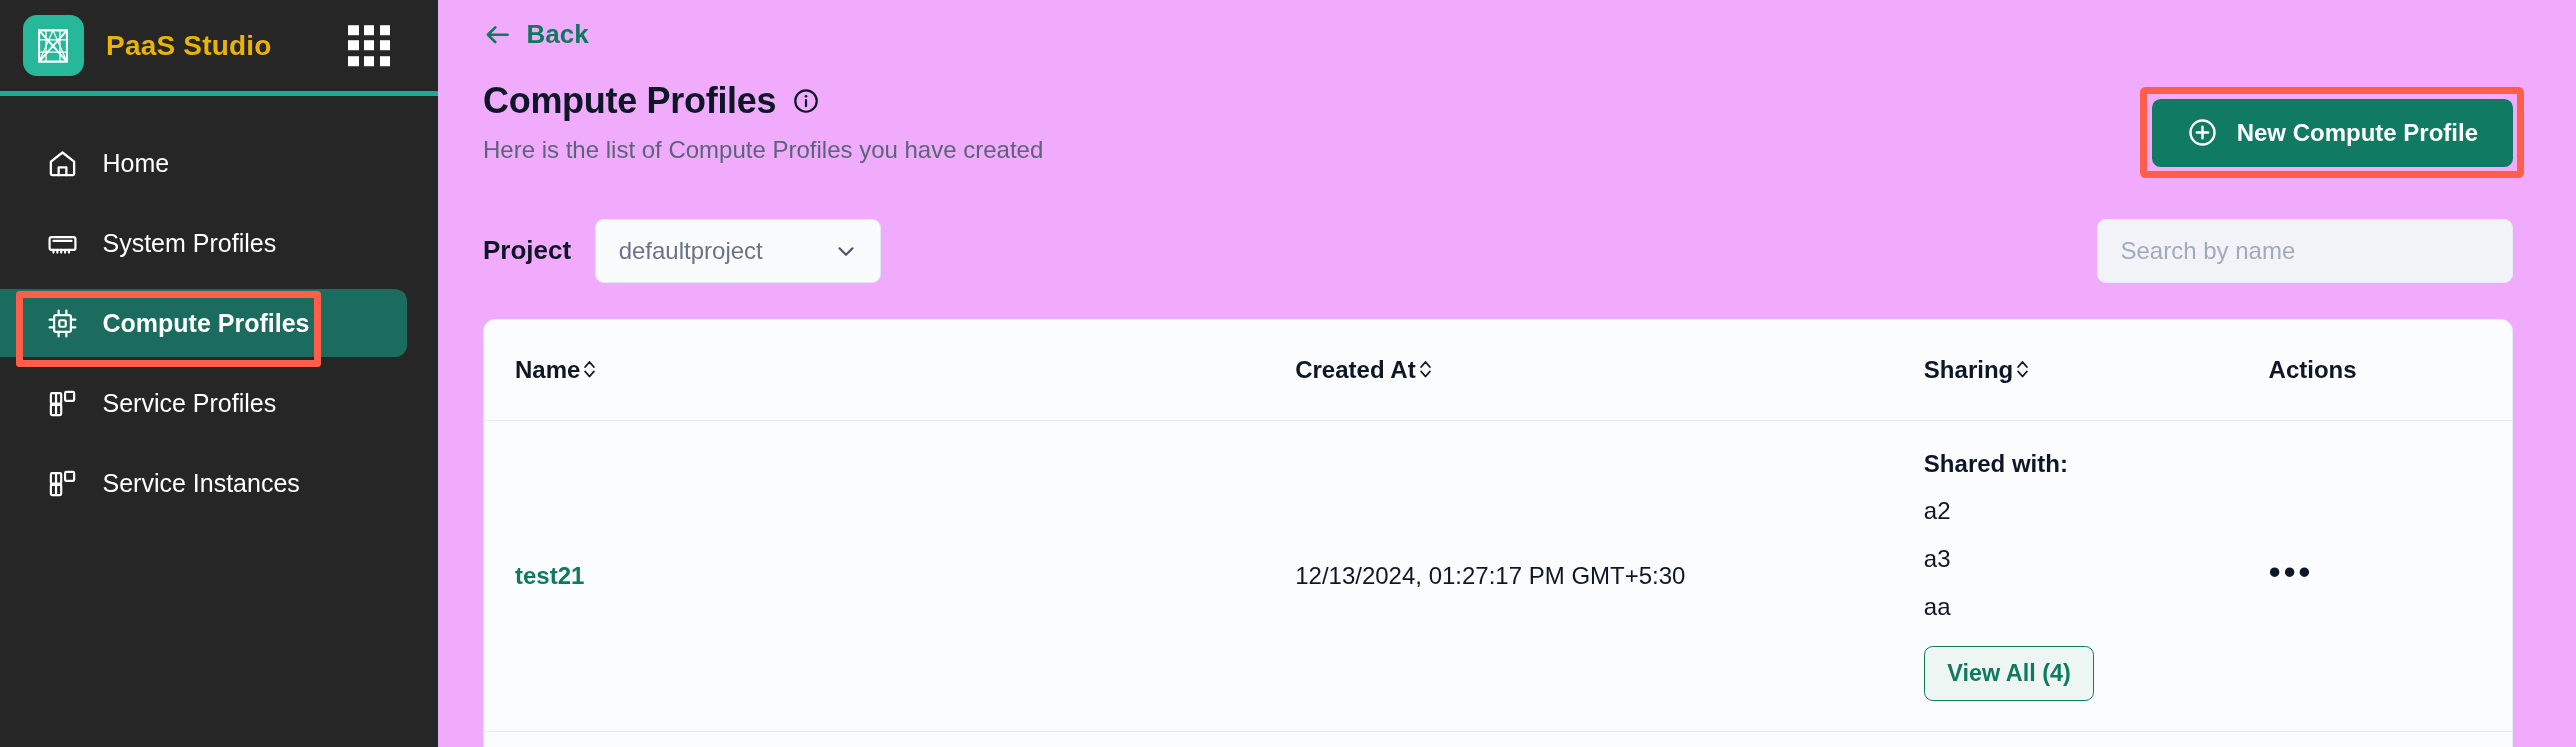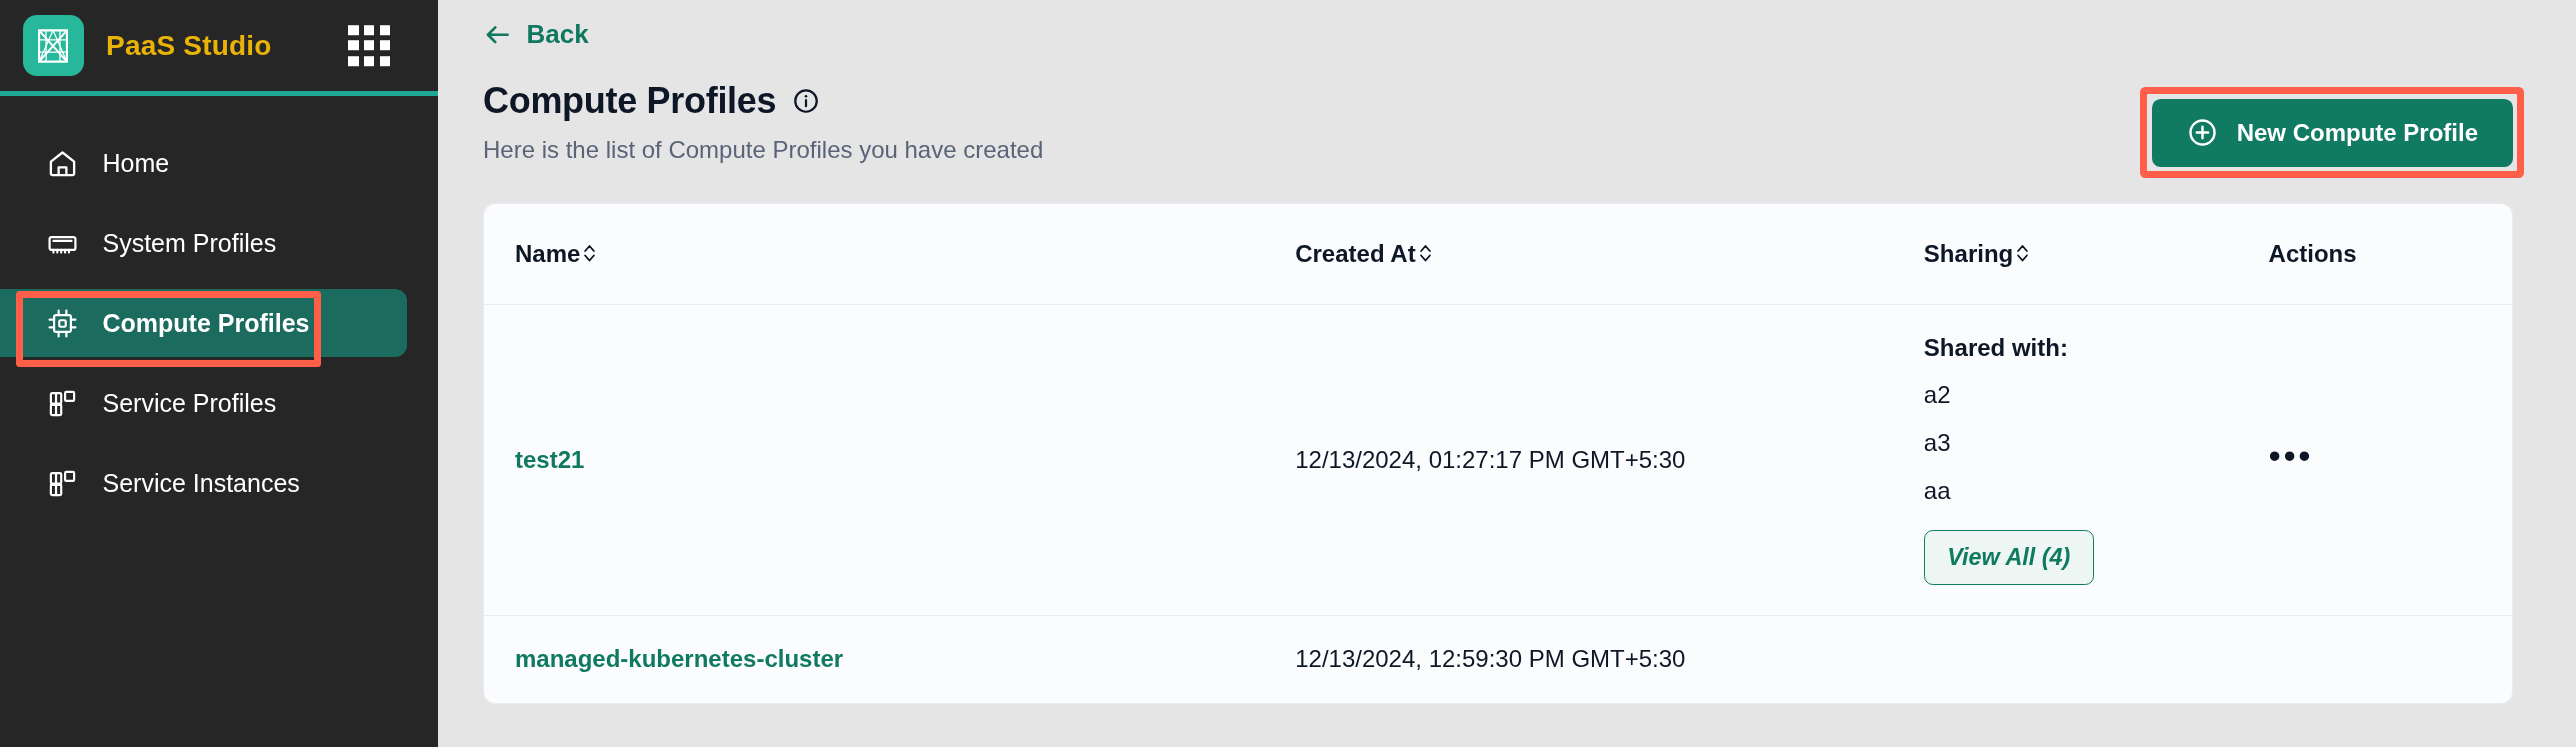--- a/index.html
+++ b/index.html
@@ -92,21 +92,21 @@
     height: 76px;
     border: 7.8px solid #ff5f48;
     border-radius: 3.5px;
     pointer-events: none;
     z-index: 5;
   }
 
   
   .main {
     flex: 1 1 auto;
-    background: #e5e5e5;
+    background: #f0abfc;
     position: relative;
     overflow: hidden;
   }
   .back-row {
     display: flex;
     align-items: center;
     padding: 19px 0 0 45px;
     cursor: pointer;
     width: 173px;
   }
@@ -253,21 +253,20 @@
     height: 55px;
     padding: 0 22.5px;
     border: 1.7px solid #107a62;
     border-radius: 8.7px;
     background: #eef6f3;
     color: #0f7a5f;
     font-size: 23.4px;
     font-weight: bold;
     cursor: pointer;
     font-family: "Liberation Sans", sans-serif;
-    font-style: italic;
   }
   .dots {
     font-size: 35px;
     letter-spacing: 2.6px;
     color: #0e1726;
     cursor: pointer;
     line-height: .6;
     display: inline-block;
   }
 </style>
@@ -399,20 +398,34 @@
               <circle cx="12" cy="12" r="9.3"></circle>
               <path d="M12 7.6v8.8M7.6 12h8.8"></path>
             </svg>
           </span>
           <span>New Compute Profile</span>
         </button>
         <div class="new-btn-highlight"></div>
       </div>
     </div>
 
+    <div class="filter-row">
+      <div class="project-group">
+        <span class="project-label">Project</span>
+        <div class="select-box">
+          <span class="select-value">defaultproject</span>
+          <span style="display:flex;">
+            <svg width="26" height="26" viewBox="0 0 24 24" fill="none" stroke="#4a5468" stroke-width="2" stroke-linecap="round" stroke-linejoin="round">
+              <path d="M6 9.5l6 6 6-6"></path>
+            </svg>
+          </span>
+        </div>
+      </div>
+      <input class="search-box" type="text" placeholder="Search by name" style="">
+    </div>
 
     <div class="table-card">
       <table>
         <thead>
           <tr>
             <th class="col-name">
               <div class="th-inner">
                 <span>Name</span>
                 <span style="display:flex;">
                   <svg width="19" height="22.5" viewBox="0 0 12 18" fill="none" stroke="#0e1726" stroke-width="1.5" stroke-linecap="round" stroke-linejoin="round">

